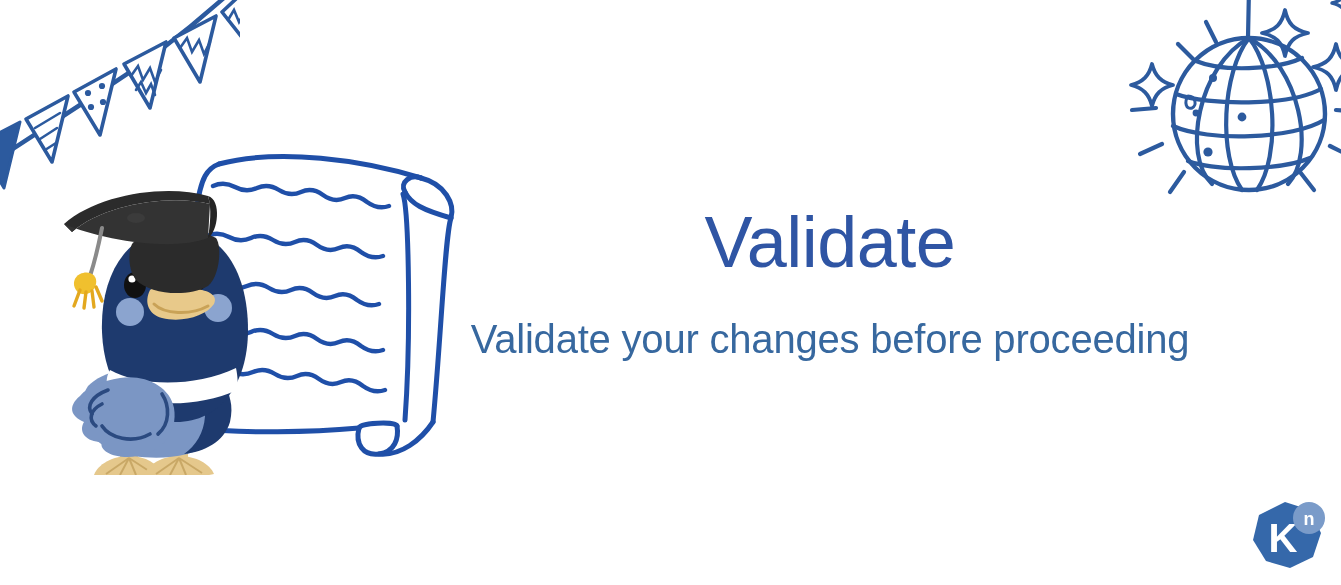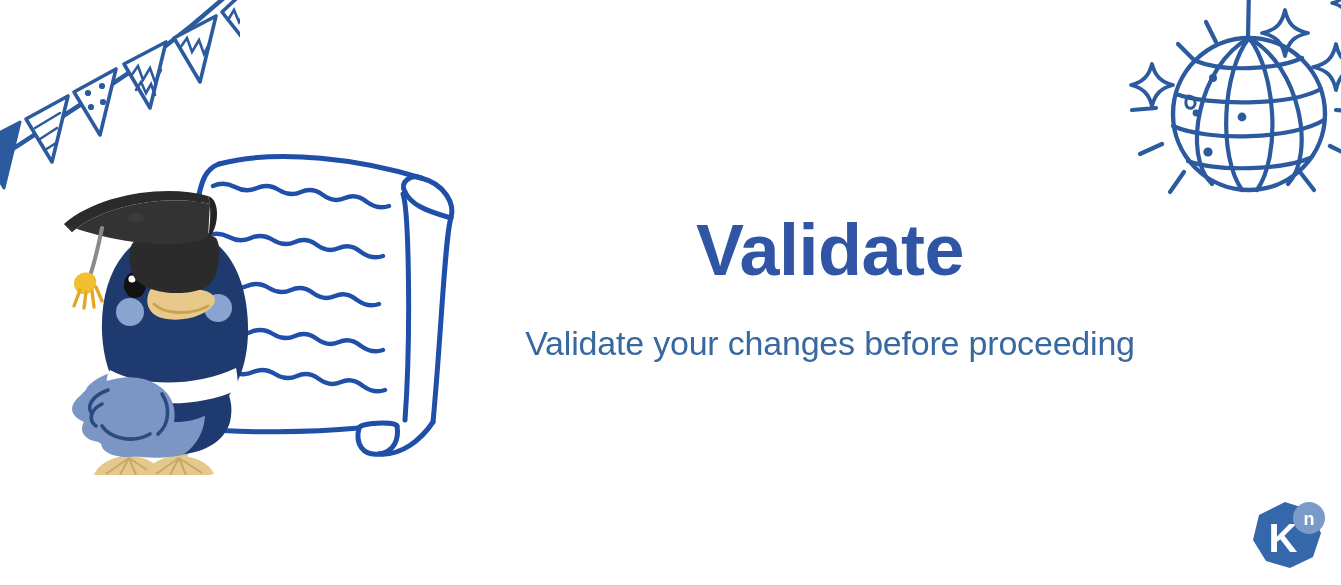--- a/index.html
+++ b/index.html
@@ -29,31 +29,31 @@
 
   
   #text-block {
     position: absolute;
     left: 470px;
     top: 205px;
     width: 720px;
     text-align: center;
   }
   #page-title {
-    margin: 8px;
+    margin: 0;
     font-size: 72px;
-    font-weight: 700;
+    font-weight: 400;
     line-height: 1.05;
     letter-spacing: -0.5px;
     color: #2F55A4;
     white-space: nowrap;
   }
   #page-subtitle {
     margin: 34px 0 0 0;
-    font-size: 34px;
+    font-size: 40px;
     font-weight: 400;
     line-height: 1.2;
     letter-spacing: -0.2px;
     color: #37689F;
     white-space: nowrap;
   }
 
   
   #brand-logo {
     position: absolute;

